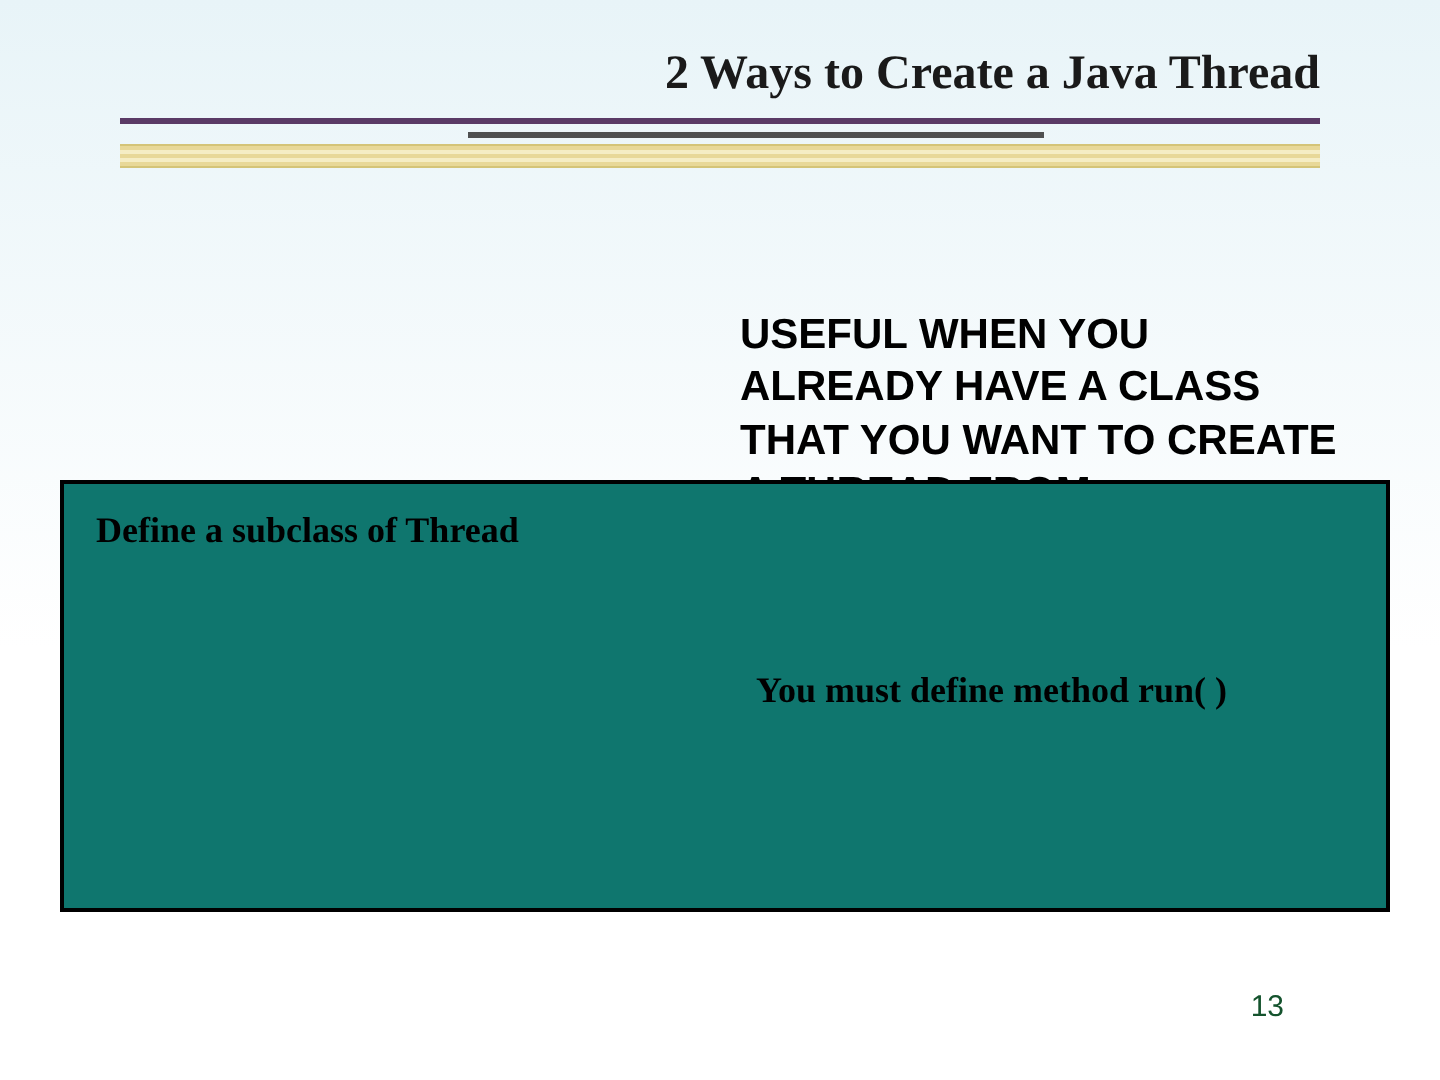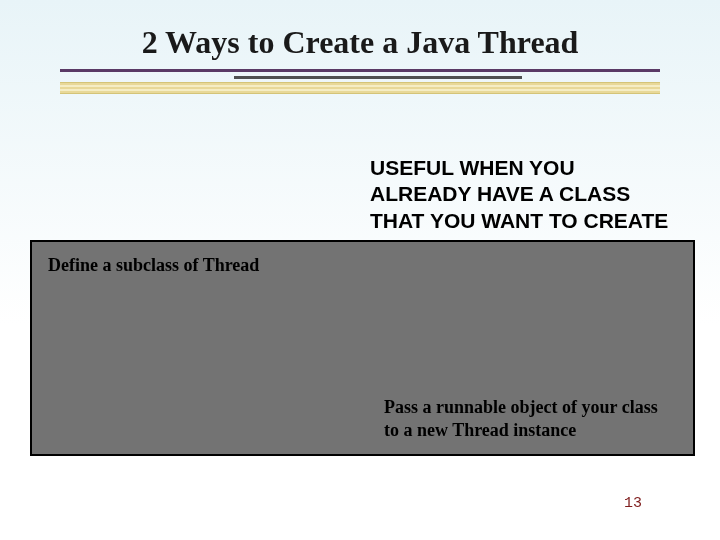--- a/index.html
+++ b/index.html
@@ -7,24 +7,24 @@
   body {
     background: linear-gradient(to bottom, #e8f4f8 0%, #ffffff 60%, #ffffff 100%);
     font-family: "Times New Roman", Times, serif;
     position: relative;
     overflow: hidden;
   }
   .title-area {
     padding: 24px 60px 0 60px;
   }
   .title {
-    font-size: 32px;
+    font-size: 24px;
     font-weight: bold;
     color: #1a1a1a;
-    text-align: center;
+    text-align: right;
   }
   .underline-group {
     margin-top: 8px;
     width: 100%;
   }
   .purple-line {
     height: 3px;
     background: #5a3a66;
     width: 100%;
   }
@@ -57,21 +57,21 @@
     font-size: 21px;
     line-height: 1.25;
     color: #000;
   }
   .table {
     position: absolute;
     top: 240px;
     left: 30px;
     width: 665px;
     border: 2px solid #000;
-    background: #737373;
+    background: #0f766e;
     display: grid;
     grid-template-columns: 330px 1fr;
     grid-template-rows: 80px 62px 70px;
   }
   .cell {
     padding: 12px 16px 8px 16px;
     font-family: "Times New Roman", Times, serif;
     font-size: 18px;
     color: #000;
     line-height: 1.25;
@@ -79,37 +79,37 @@
   .cell.bold { font-weight: bold; }
   .r1c1 { grid-column: 1; grid-row: 1; }
   .r1c2 { grid-column: 2; grid-row: 1; }
   .r2c1 { grid-column: 1; grid-row: 2; }
   .r2c2 { grid-column: 2; grid-row: 2; }
   .r3   { grid-column: 2; grid-row: 3; padding-left: 22px; }
   .page-num {
     position: absolute;
     bottom: 28px;
     right: 78px;
-    font-family: Liberation Mono, monospace;
+    font-family: Liberation Sans, sans-serif;
     font-size: 15px;
-    color: #7f1d1d;
+    color: #14532d;
   }
 </style>
 </head>
 <body>
 
 <div class="title-area">
   <div class="title">2 Ways to Create a Java Thread</div>
   <div class="underline-group">
     <div class="purple-line"></div>
     <div class="shadow-line"></div>
     <div class="gold-band"></div>
   </div>
 </div>
 
 <div class="callout">USEFUL WHEN YOU ALREADY HAVE A CLASS THAT YOU WANT TO CREATE A THREAD FROM</div>
 
 <div class="table">
   <div class="cell bold r1c1">Define a subclass of Thread</div>
-  <div class="cell bold r3">Pass a runnable object of your class to a new Thread instance</div>
+  <div class="cell bold r2c2">You must define method run( )</div>
 </div>
 
 <div class="page-num">13</div>
 
 </body></html>

